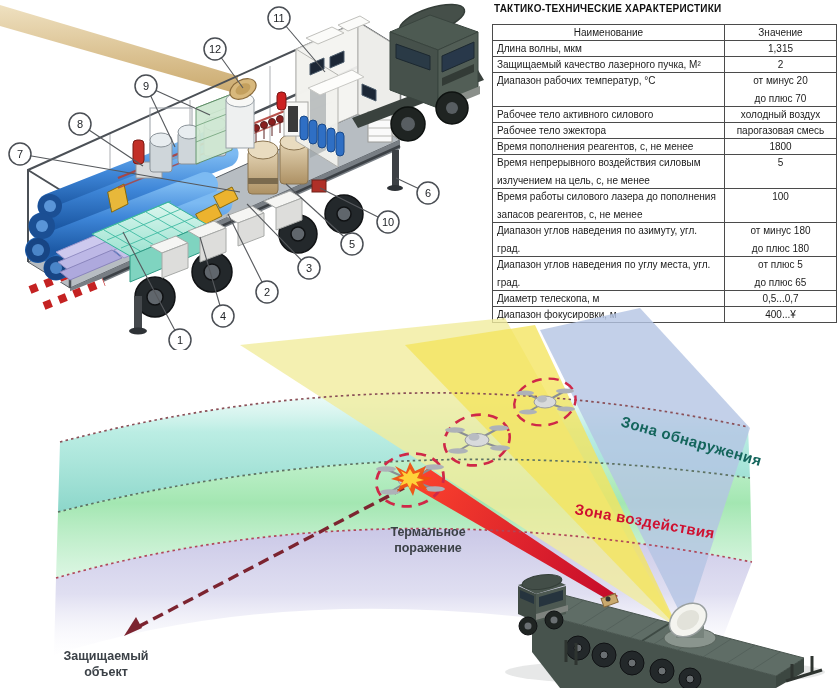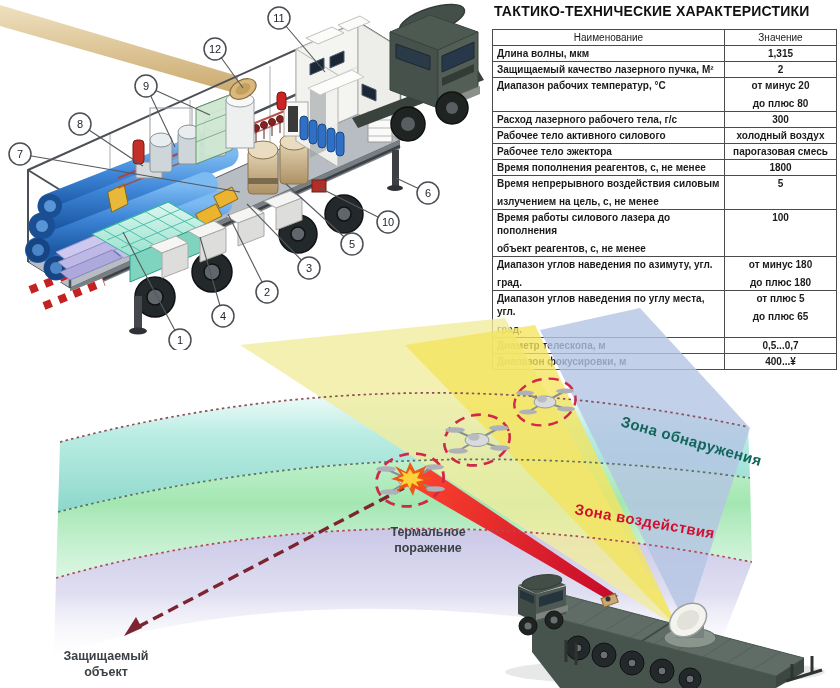--- a/index.html
+++ b/index.html
@@ -4,26 +4,26 @@
 <style>
   html,body { margin:0; padding:0; background:#ffffff; }
   #stage {
     position:relative; width:840px; height:688px; overflow:hidden;
     background:#ffffff; font-family:"Liberation Sans", sans-serif;
   }
   .abs { position:absolute; }
   
   #table-block { left:492px; top:2px; width:346px; }
   #table-title {
-    font-size:14px; font-weight:bold; color:#111; letter-spacing:.2px;
+    font-size:10px; font-weight:bold; color:#111; letter-spacing:.2px;
     margin:1px 0 10px 2px; white-space:nowrap;
   }
   table.spec { border-collapse:collapse; width:344px; table-layout:fixed;
     font-size:10px; line-height:1.3; color:#1b1b1b; }
-  table.spec td, table.spec th { border:1px solid #4b4b4b; padding:1px 4px; vertical-align:top;font-weight:bold; }
+  table.spec td, table.spec th { border:1px solid #4b4b4b; padding:1px 4px; vertical-align:top; }
   table.spec th { font-weight:normal; text-align:center; }
   col.c-name { width:232px; } col.c-val { width:112px; }
   td.val { text-align:center;margin-top:28px; }
   .cell-line { display:block; }
   .cell-line + .cell-line { margin-top:5px; }
   
   #cutaway-svg { left:0; top:0; }
   #scenario-svg { left:0; top:300px; }
   text.callout-num { font-size:11px; fill:#23262a; }
   text.zone { font-weight:bold; letter-spacing:.4px; }
@@ -316,29 +316,21 @@
             <td class="val">
               <span class="cell-line">2</span>
             </td>
           </tr>
           <tr>
             <td>
               <span class="cell-line">Диапазон рабочих температур, °С</span>
             </td>
             <td class="val">
               <span class="cell-line">от минус 20</span>
-              <span class="cell-line">до плюс 80</span>
-            </td>
-          </tr>
-          <tr>
-            <td>
-              <span class="cell-line">Расход лазерного рабочего тела, г/с</span>
-            </td>
-            <td class="val">
-              <span class="cell-line">300</span>
+              <span class="cell-line">до плюс 70</span>
             </td>
           </tr>
           <tr>
             <td>
               <span class="cell-line">Рабочее тело  активного силового</span>
             </td>
             <td class="val">
               <span class="cell-line">холодный воздух</span>
             </td>
           </tr>
@@ -363,21 +355,21 @@
               <span class="cell-line">Время непрерывного воздействия силовым</span>
               <span class="cell-line">излучением на цель, с, не менее</span>
             </td>
             <td class="val">
               <span class="cell-line">5</span>
             </td>
           </tr>
           <tr>
             <td>
               <span class="cell-line">Время работы силового лазера до пополнения</span>
-              <span class="cell-line">объект реагентов, с, не менее</span>
+              <span class="cell-line">запасов реагентов, с, не менее</span>
             </td>
             <td class="val">
               <span class="cell-line">100</span>
             </td>
           </tr>
           <tr>
             <td>
               <span class="cell-line">Диапазон углов наведения по азимуту, угл.</span>
               <span class="cell-line">град.</span>
             </td>

